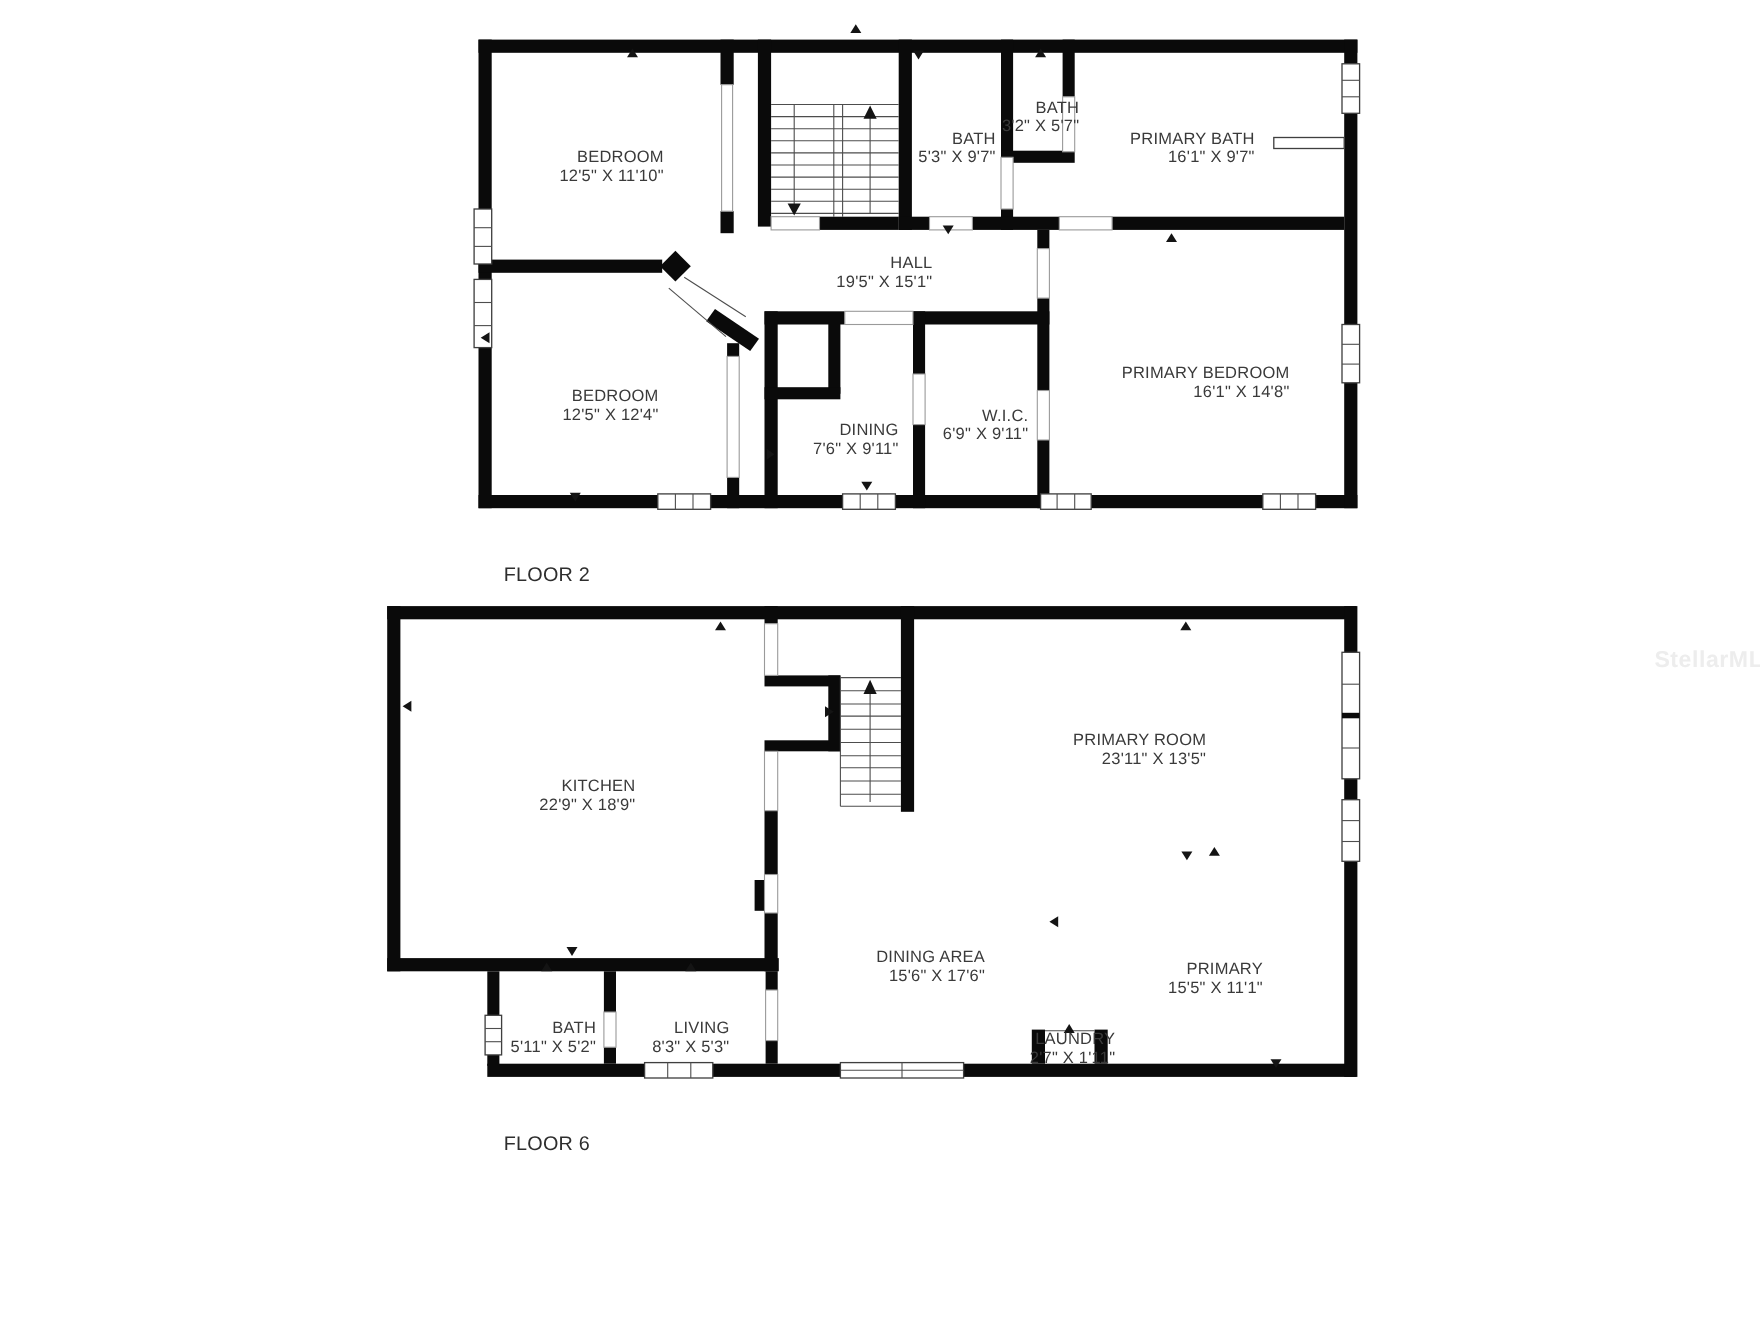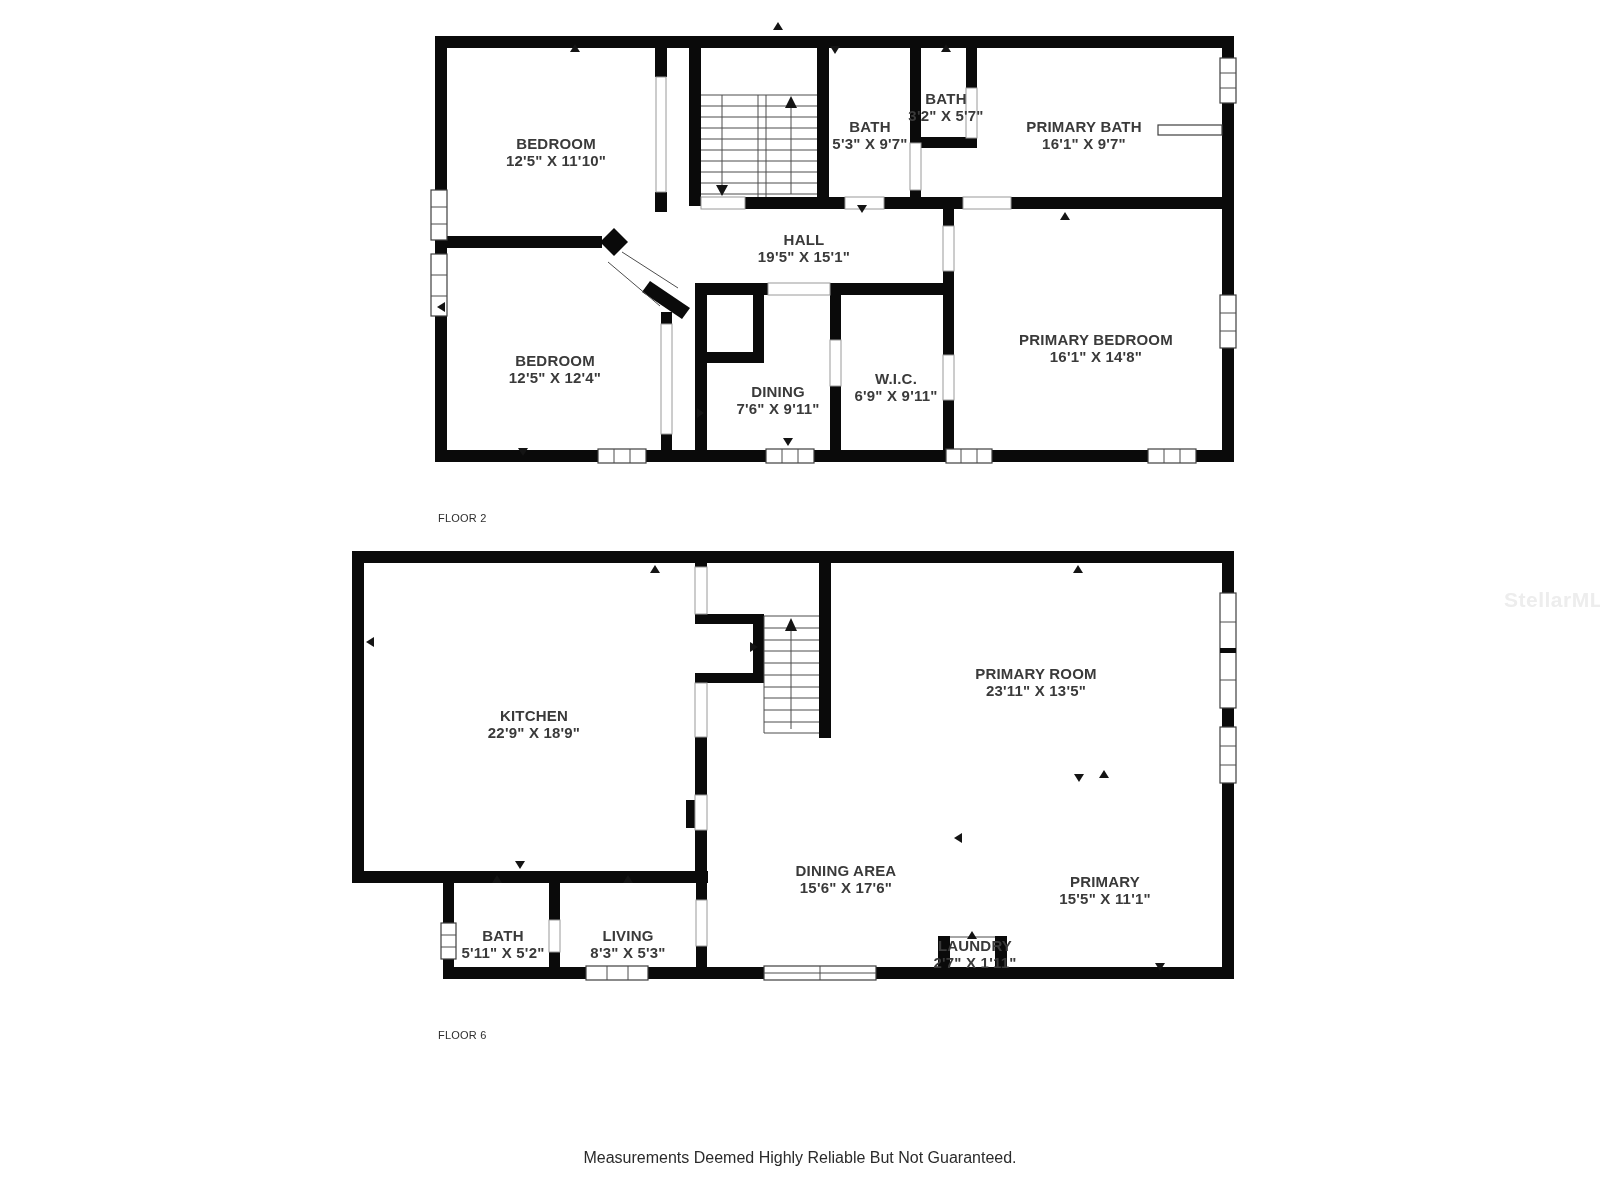--- a/index.html
+++ b/index.html
@@ -6,23 +6,23 @@
   html,body{margin:0;padding:0;background:#ffffff;}
   #root{position:relative;width:1600px;height:1200px;background:#ffffff;overflow:hidden;
         font-family:"Liberation Sans","DejaVu Sans",sans-serif;}
   svg{position:absolute;left:0;top:0;}
   .w{fill:#0a0a0a;}                          
   .t{stroke:#4d4d4d;stroke-width:1;fill:none;} 
   .d{fill:#ffffff;stroke:#9a9a9a;stroke-width:1;} 
   .win{fill:#ffffff;stroke:#3f3f3f;stroke-width:1.2;} 
   .m{fill:#141414;}                          
   .leaf{fill:#0a0a0a;}
-  .rl{position:absolute;transform:translate(-50%,-50%);text-align:center;white-space:nowrap;
-      font-size:15px;line-height:16.5px;color:#3a3a3a;letter-spacing:.2px;font-weight:bold;}
-  .floor-label{position:absolute;font-size:11px;color:#2e2e2e;letter-spacing:.2px;}
+  .rl{position:absolute;transform:translate(-50%,-50%);text-align:right;white-space:nowrap;
+      font-size:15px;line-height:16.5px;color:#3a3a3a;letter-spacing:.2px;}
+  .floor-label{position:absolute;font-size:18px;color:#2e2e2e;letter-spacing:.2px;margin-left:20px;}
   .disclaimer{position:absolute;left:800px;top:1149px;transform:translateX(-50%);
       font-size:16px;color:#2b2b2b;}
   .watermark{position:absolute;left:1504px;top:588px;font-size:21px;font-weight:600;
       color:#ededed;letter-spacing:.5px;}
 </style>
 </head>
 <body>
 
 <div id="root">
 
@@ -339,15 +339,14 @@
   <div>8'3" X 5'3"</div>
 </div>
 <div class="rl" style="left:975px;top:954px">
   <div>LAUNDRY</div>
   <div>2'7" X 1'11"</div>
 </div>
 
 <div class="floor-label" style="left:438px;top:512px">FLOOR 2</div>
 <div class="floor-label" style="left:438px;top:1029px">FLOOR 6</div>
 <div class="watermark">StellarMLS</div>
-<div class="disclaimer">Measurements Deemed Highly Reliable But Not Guaranteed.</div>
 
 </div>
 
 </body></html>

